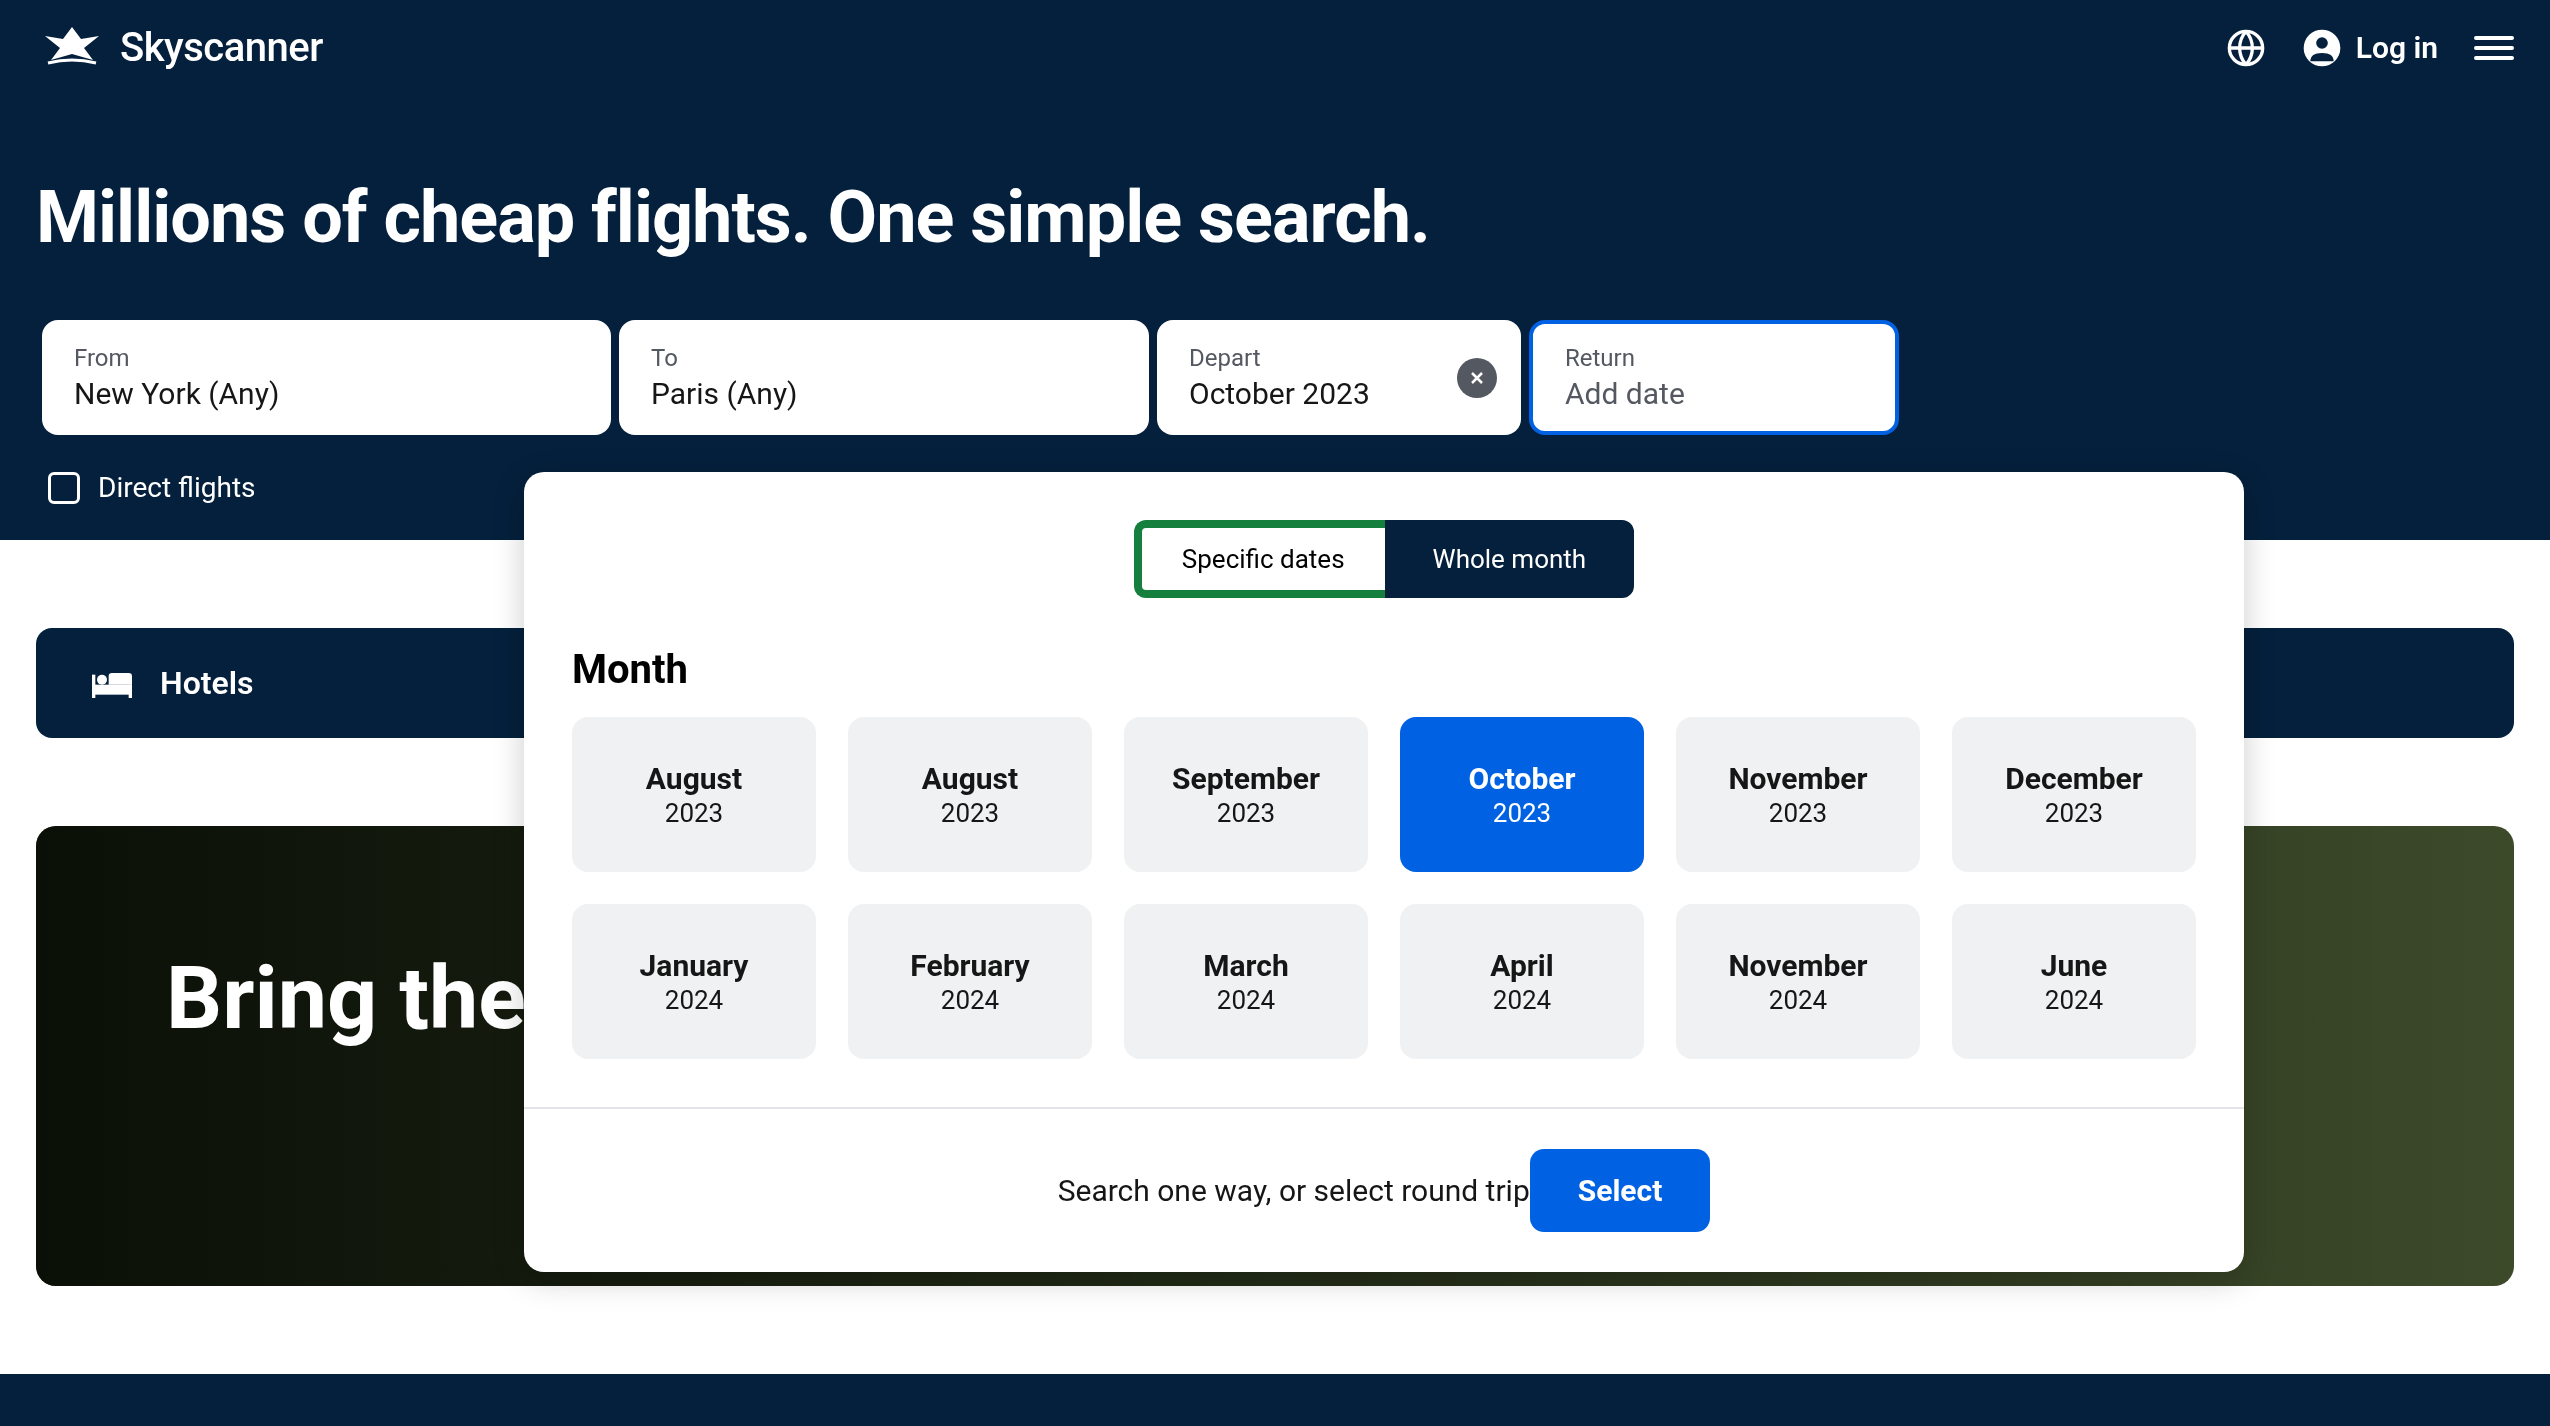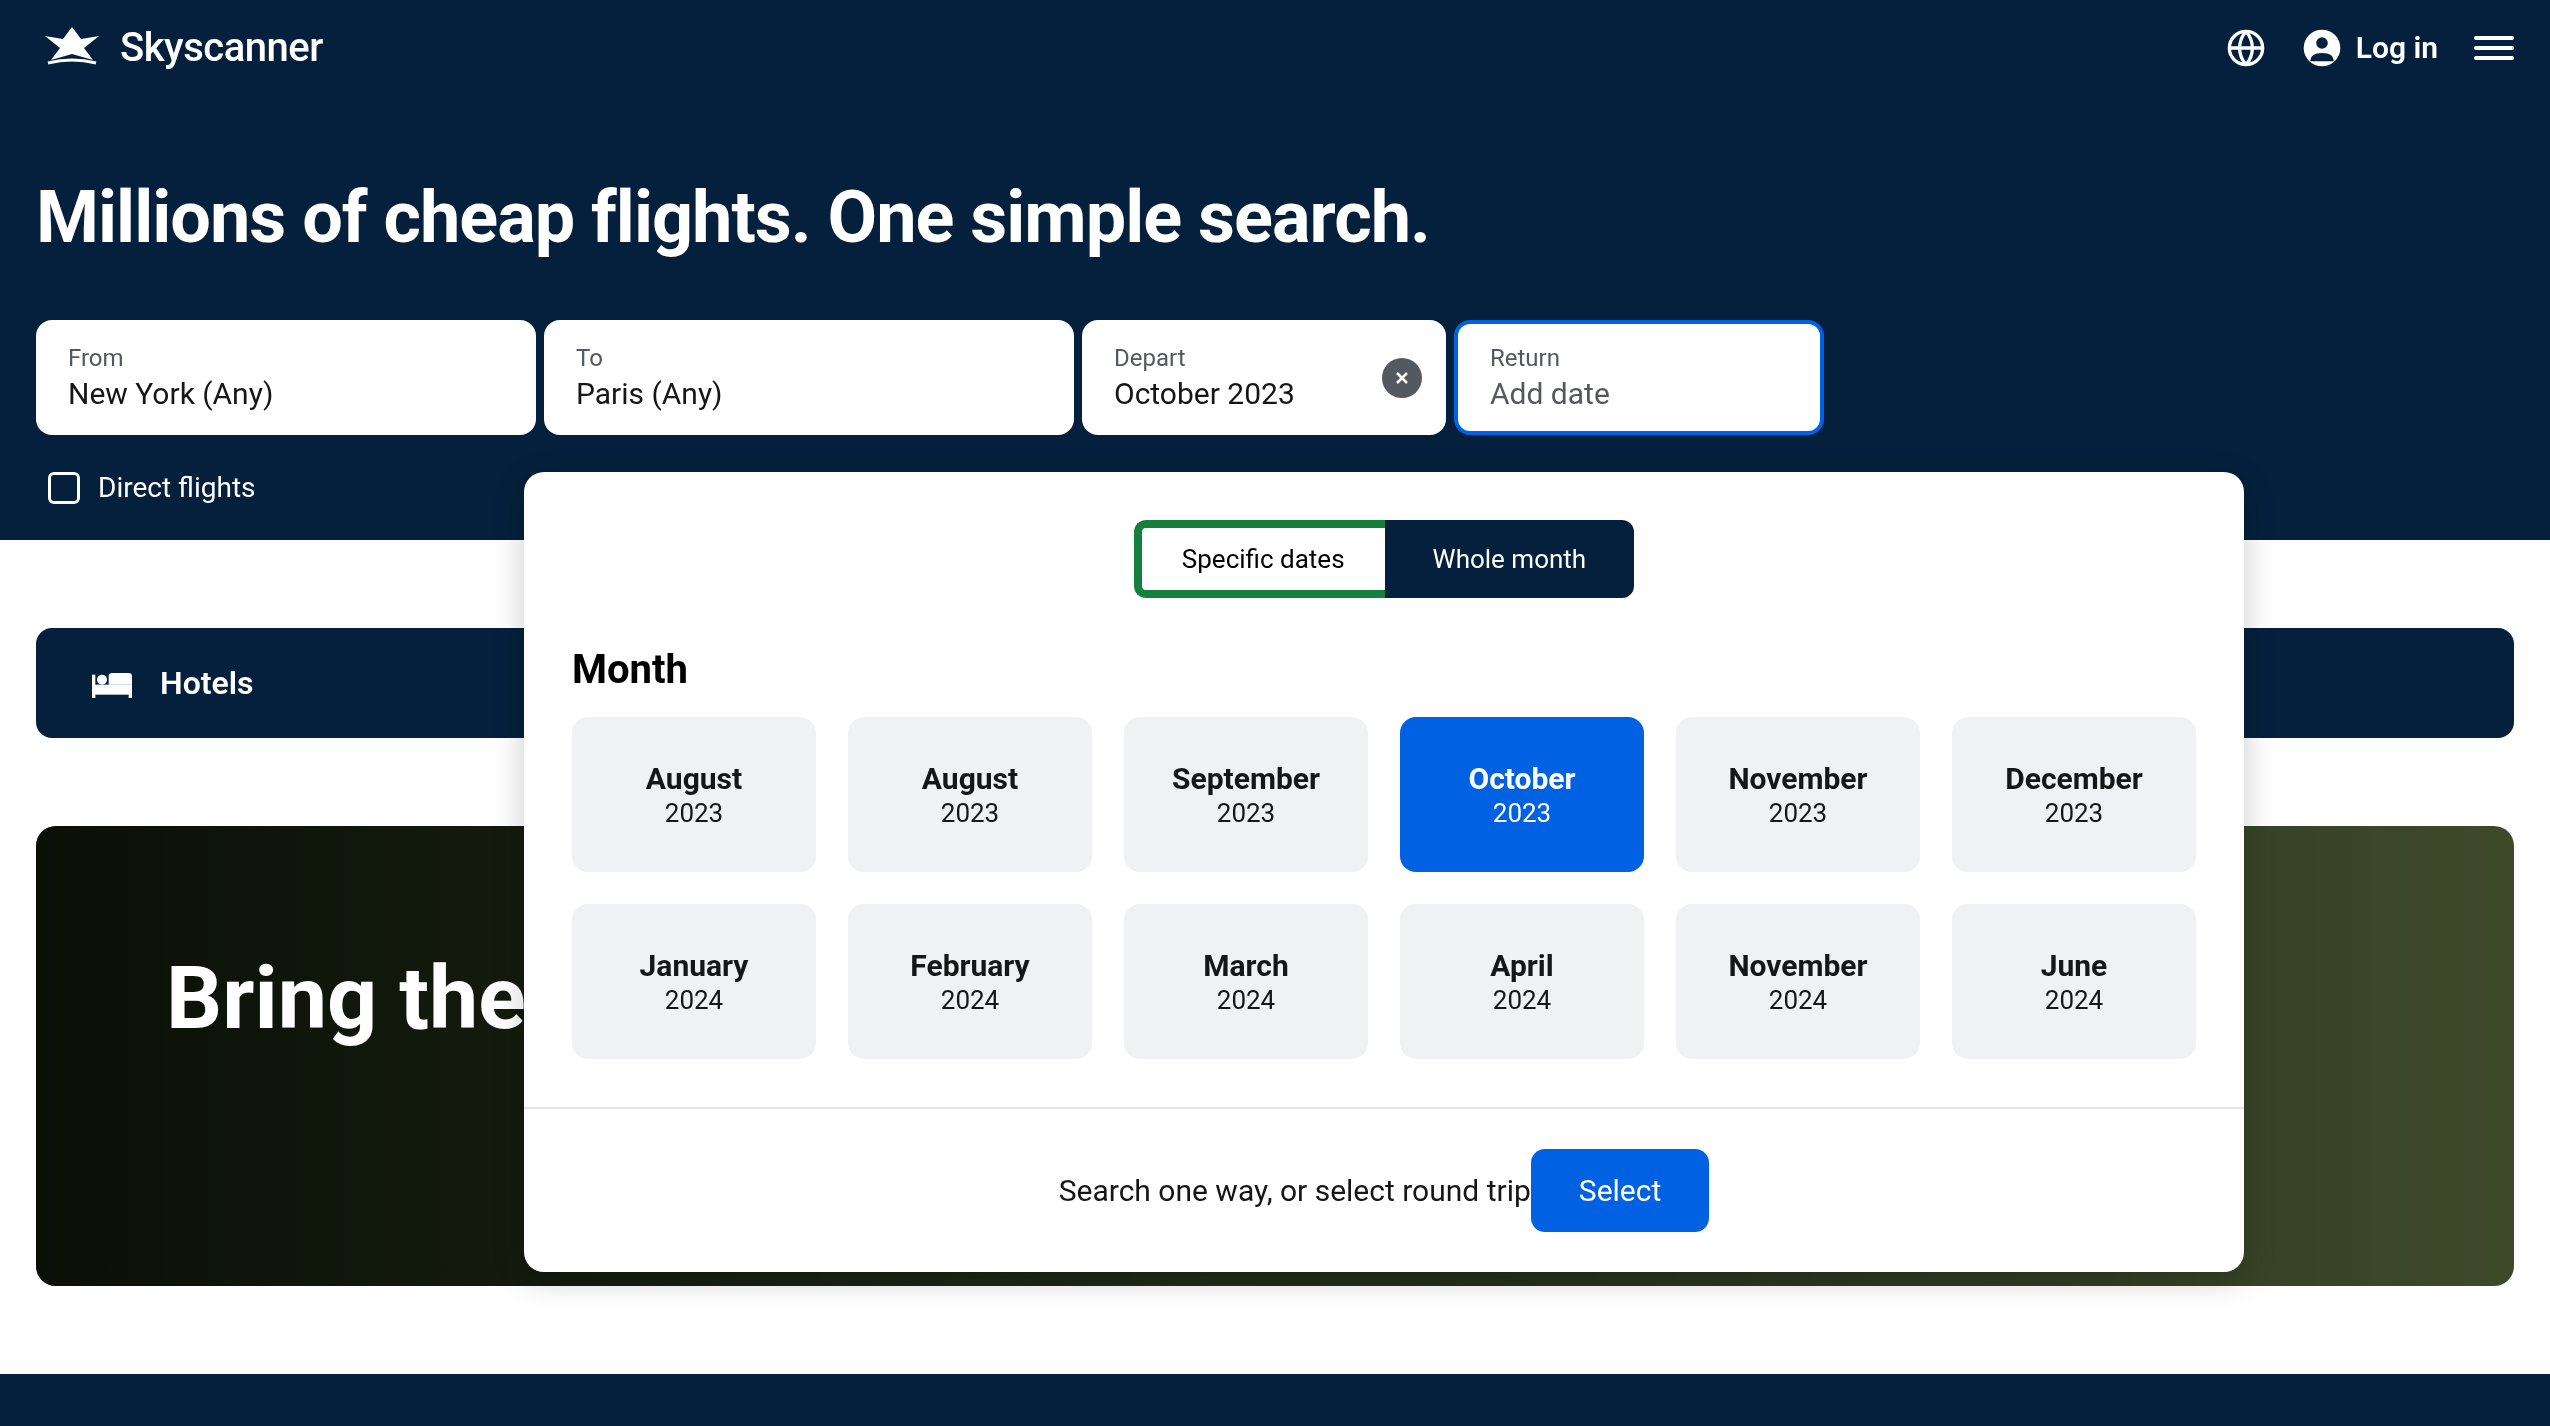--- a/index.html
+++ b/index.html
@@ -97,21 +97,21 @@
     .input-group {
       background: white;
       border-radius: 16px;
       padding: 20px 32px;
       display: flex;
       flex-direction: column;
       justify-content: center;
       position: relative;
     }
     
-    .input-group.from { width: 500px; }
+    .input-group.from { width: 569px; margin-left: 6px; }
     .input-group.to { width: 530px; }
     .input-group.depart { width: 364px; }
     .input-group.return { width: 370px; border: 4px solid #0062e3; }
     .input-group.travelers { width: 414px; }
     
     .input-label {
       font-size: 24px;
       color: #545860;
       margin-bottom: 4px;
     }
@@ -279,21 +279,21 @@
       color: #161616;
     }
     
     .select-btn {
       background: #0062e3;
       color: white;
       border: none;
       border-radius: 14px;
       padding: 24px 48px;
       font-size: 30px;
-      font-weight: 400;
+      font-weight: 700;
       cursor: pointer;
     }
     
     .below-content {
       background: white;
       padding: 88px 36px;
       min-height: 800px;
     }
     
     .hotels-btn {

